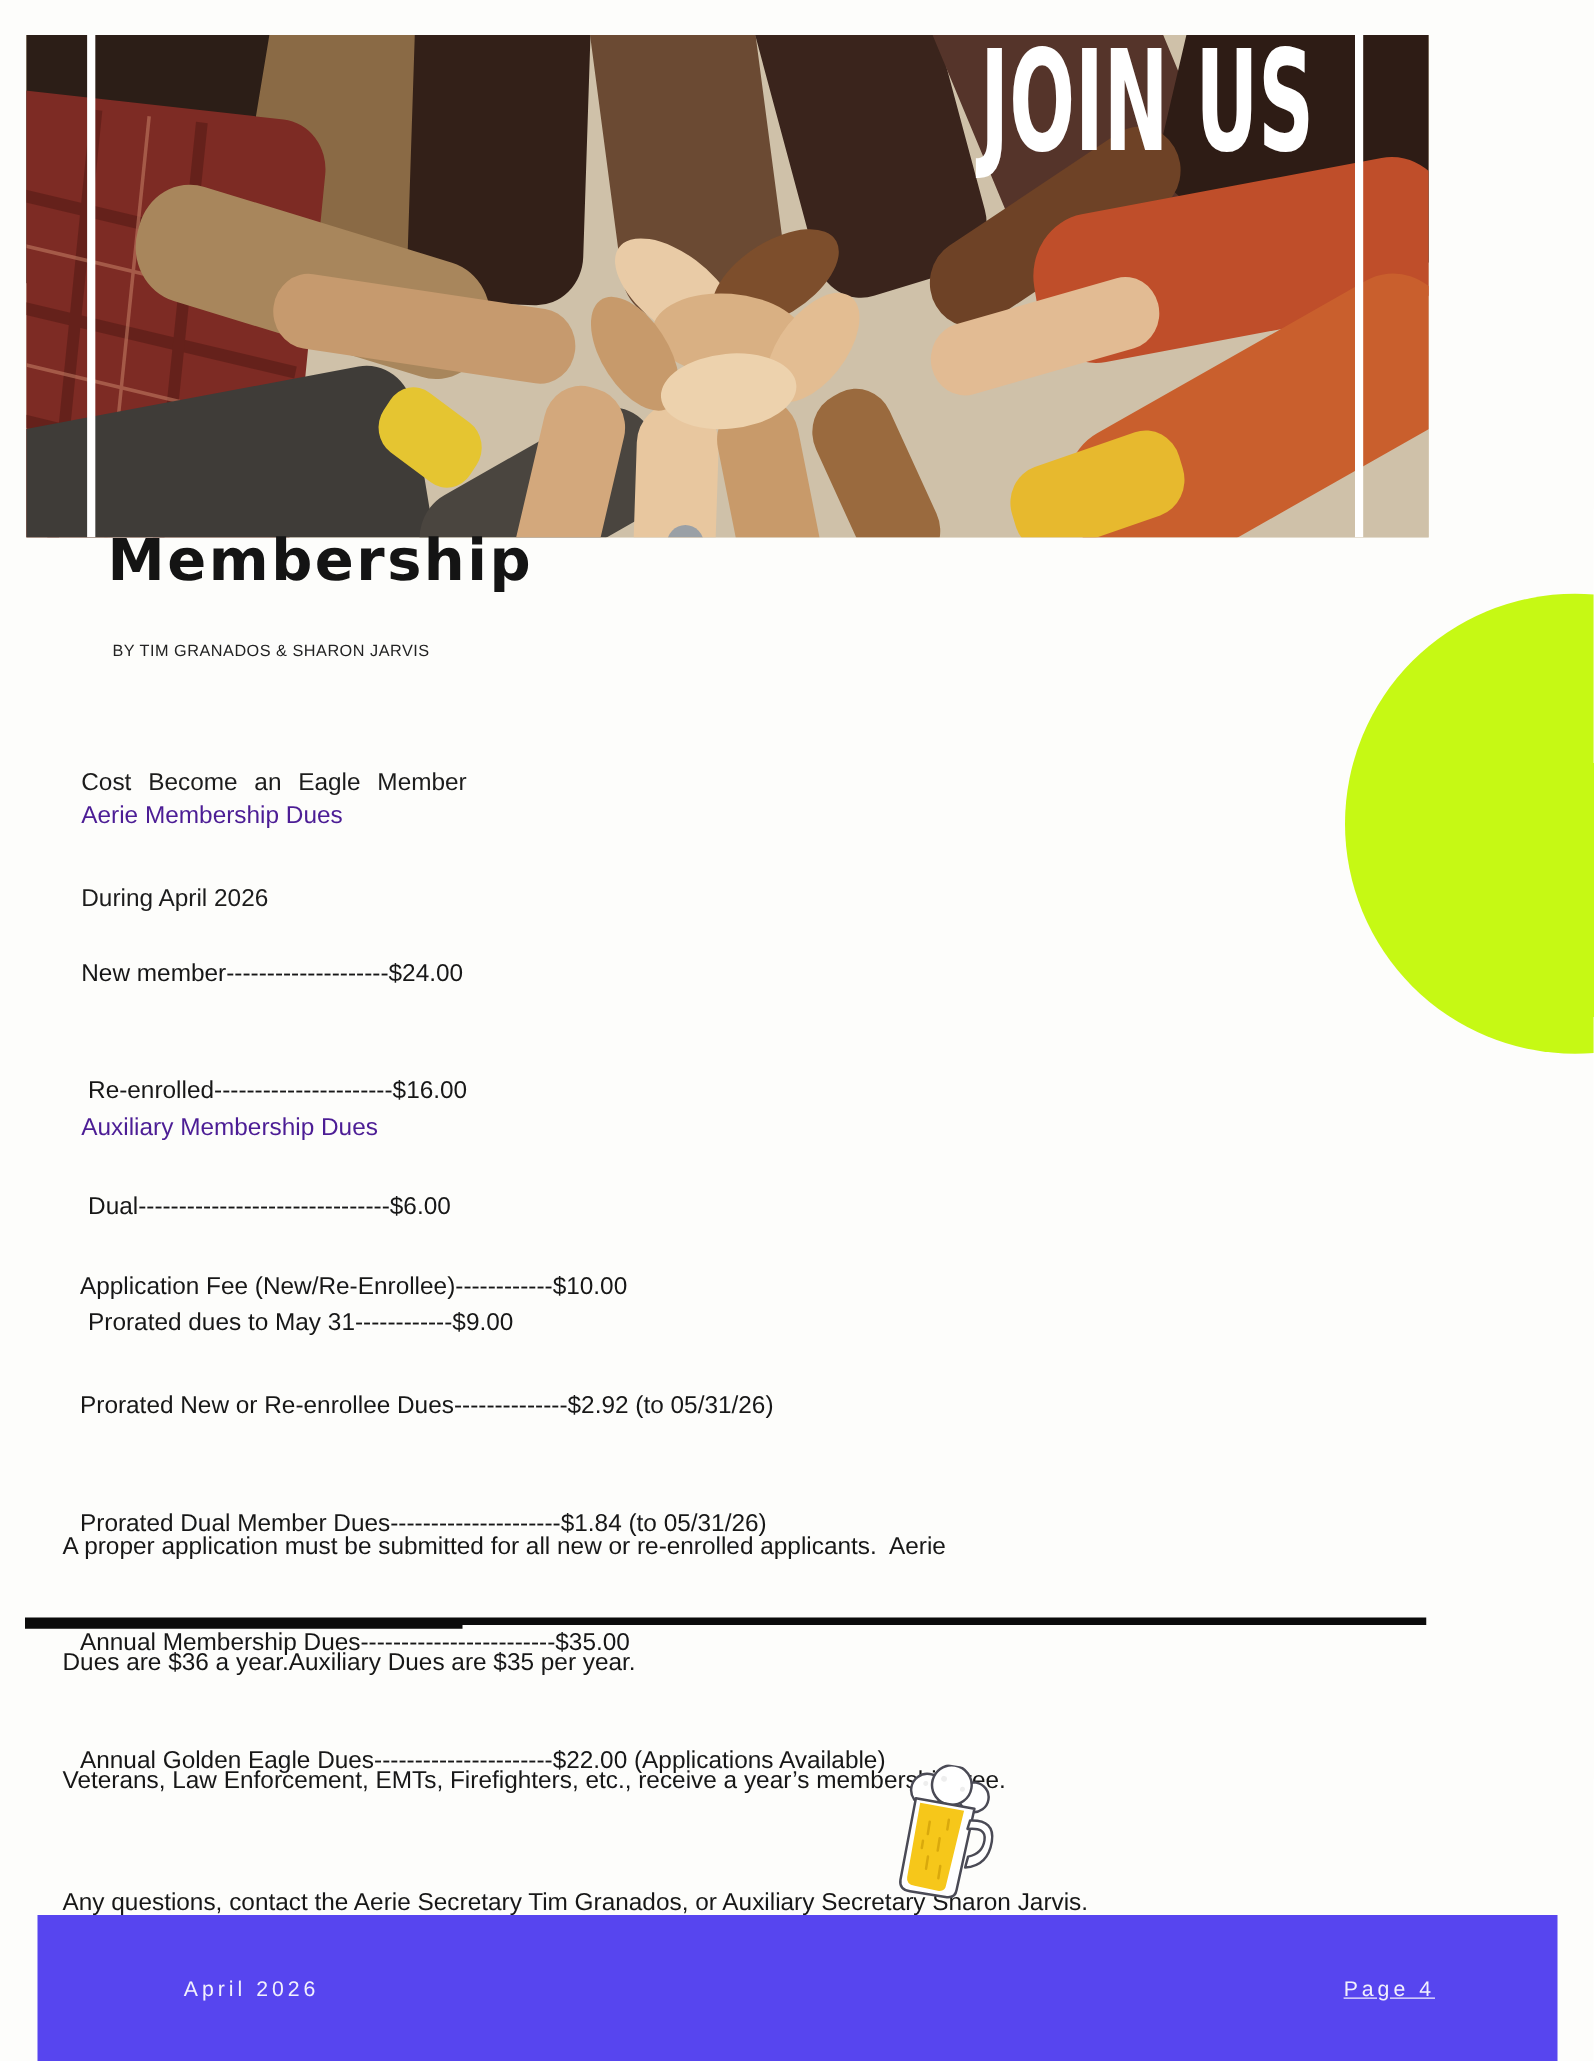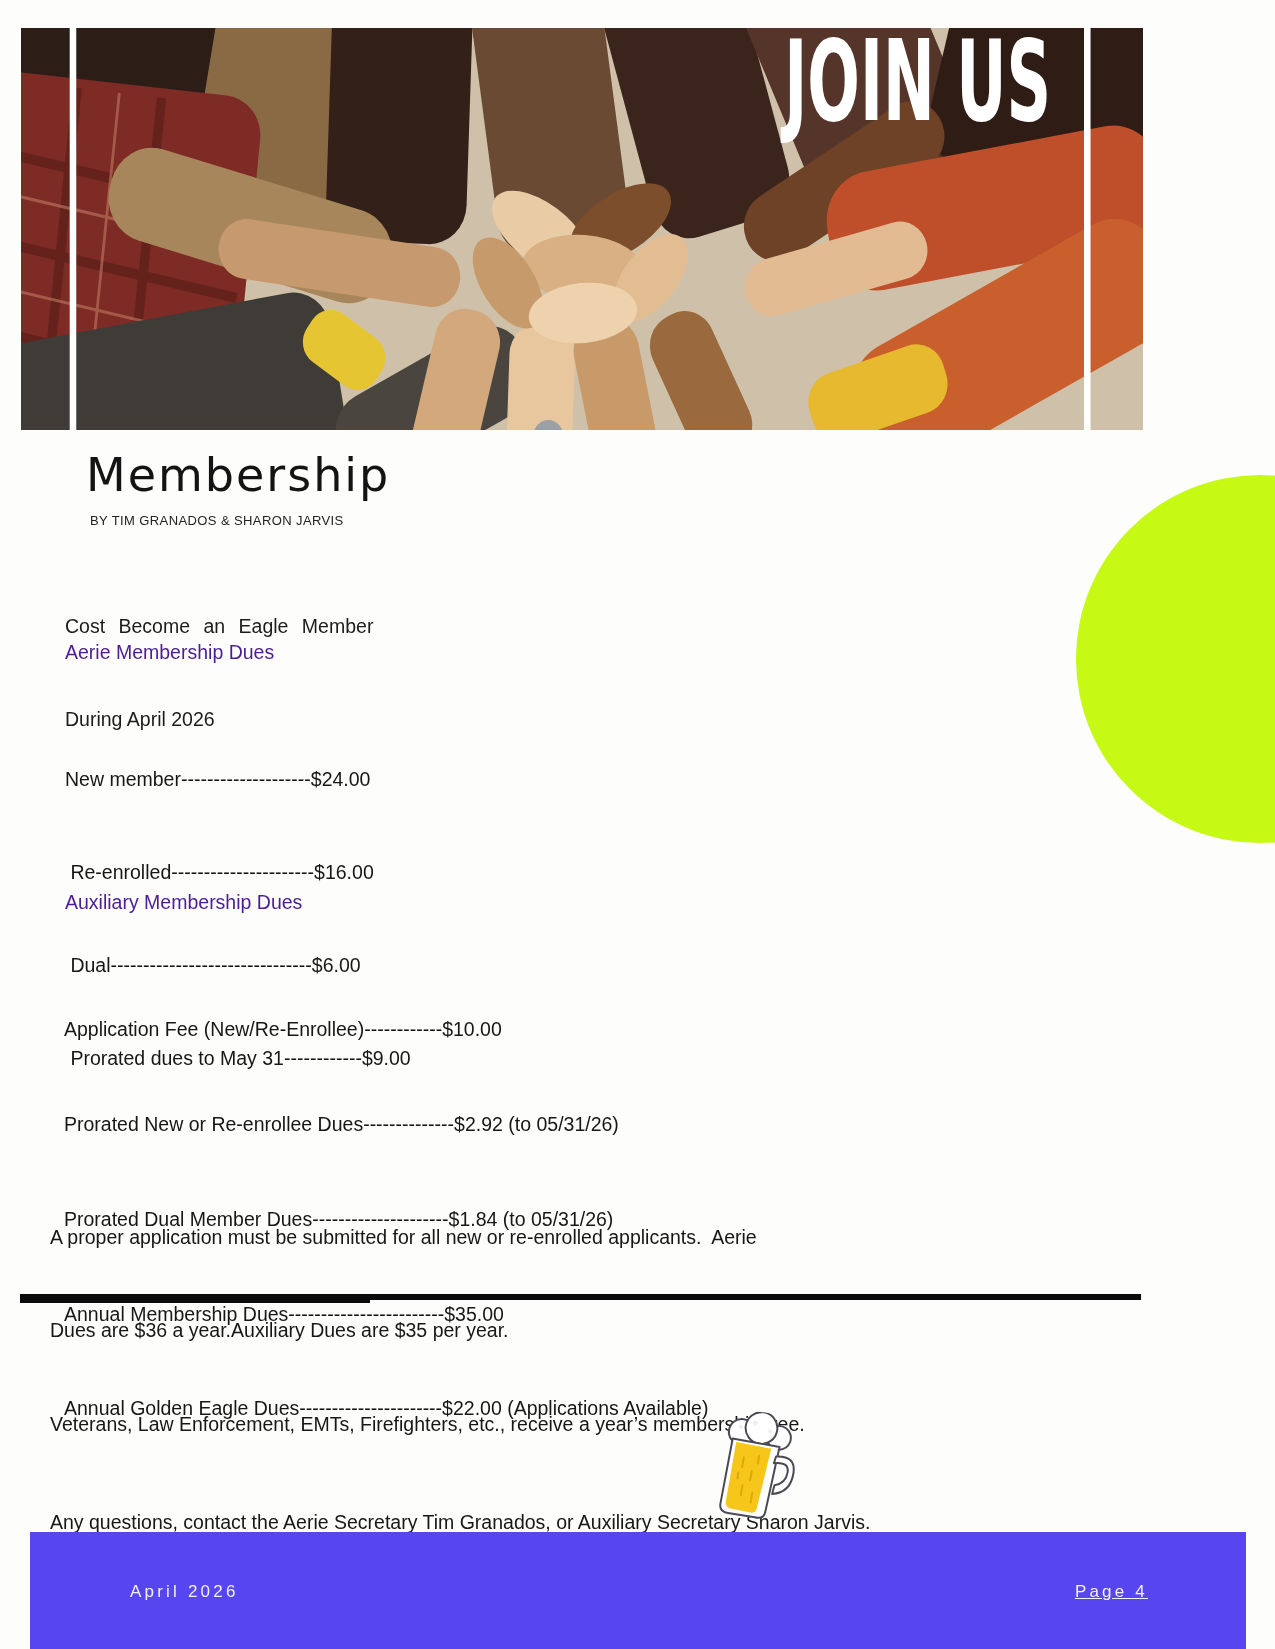--- a/index.html
+++ b/index.html
@@ -17,23 +17,23 @@
     overflow:hidden;background:#cfc1a9;
   }
   .photo svg{display:block;width:100%;height:100%;}
   
   .lime-circle{
     position:absolute;left:1076px;top:475px;width:368px;height:368px;
     border-radius:50%;background:#c6f914;
   }
   
   .title{
-    position:absolute;left:86px;top:448px;
+    position:absolute;left:86px;top:421px;
     font-family:"DejaVu Sans", sans-serif;
-    font-size:46px;font-weight:400;letter-spacing:2px;color:#141414;
+    font-size:46px;font-weight:700;letter-spacing:2px;color:#141414;
   }
   .byline{
     position:absolute;left:90px;top:513px;
     font-size:13px;font-weight:500;letter-spacing:0.4px;color:#232323;
   }
   .intro{
     position:absolute;left:65px;top:549px;
     font-size:19.5px;line-height:31px;white-space:pre;
   }
   .intro .justified{word-spacing:8px;}
@@ -72,21 +72,21 @@
     position:absolute;left:712px;top:1412px;width:90px;height:114px;
     transform:rotate(9deg);
   }
   .beer svg{display:block;width:100%;height:100%;}
   
   .footer{
     position:absolute;left:30px;top:1532px;width:1216px;height:117px;
     background:#5745ef;color:#f2f0fd;
   }
   .footer .left{
-    position:absolute;left:100px;top:50px;
+    position:absolute;left:117px;top:50px;
     font-size:17px;letter-spacing:3.2px;
   }
   .footer .right{
     position:absolute;right:98px;top:50px;
     font-size:17px;letter-spacing:3.2px;text-decoration:underline;
   }
 </style>
 </head>
 <body>
 

